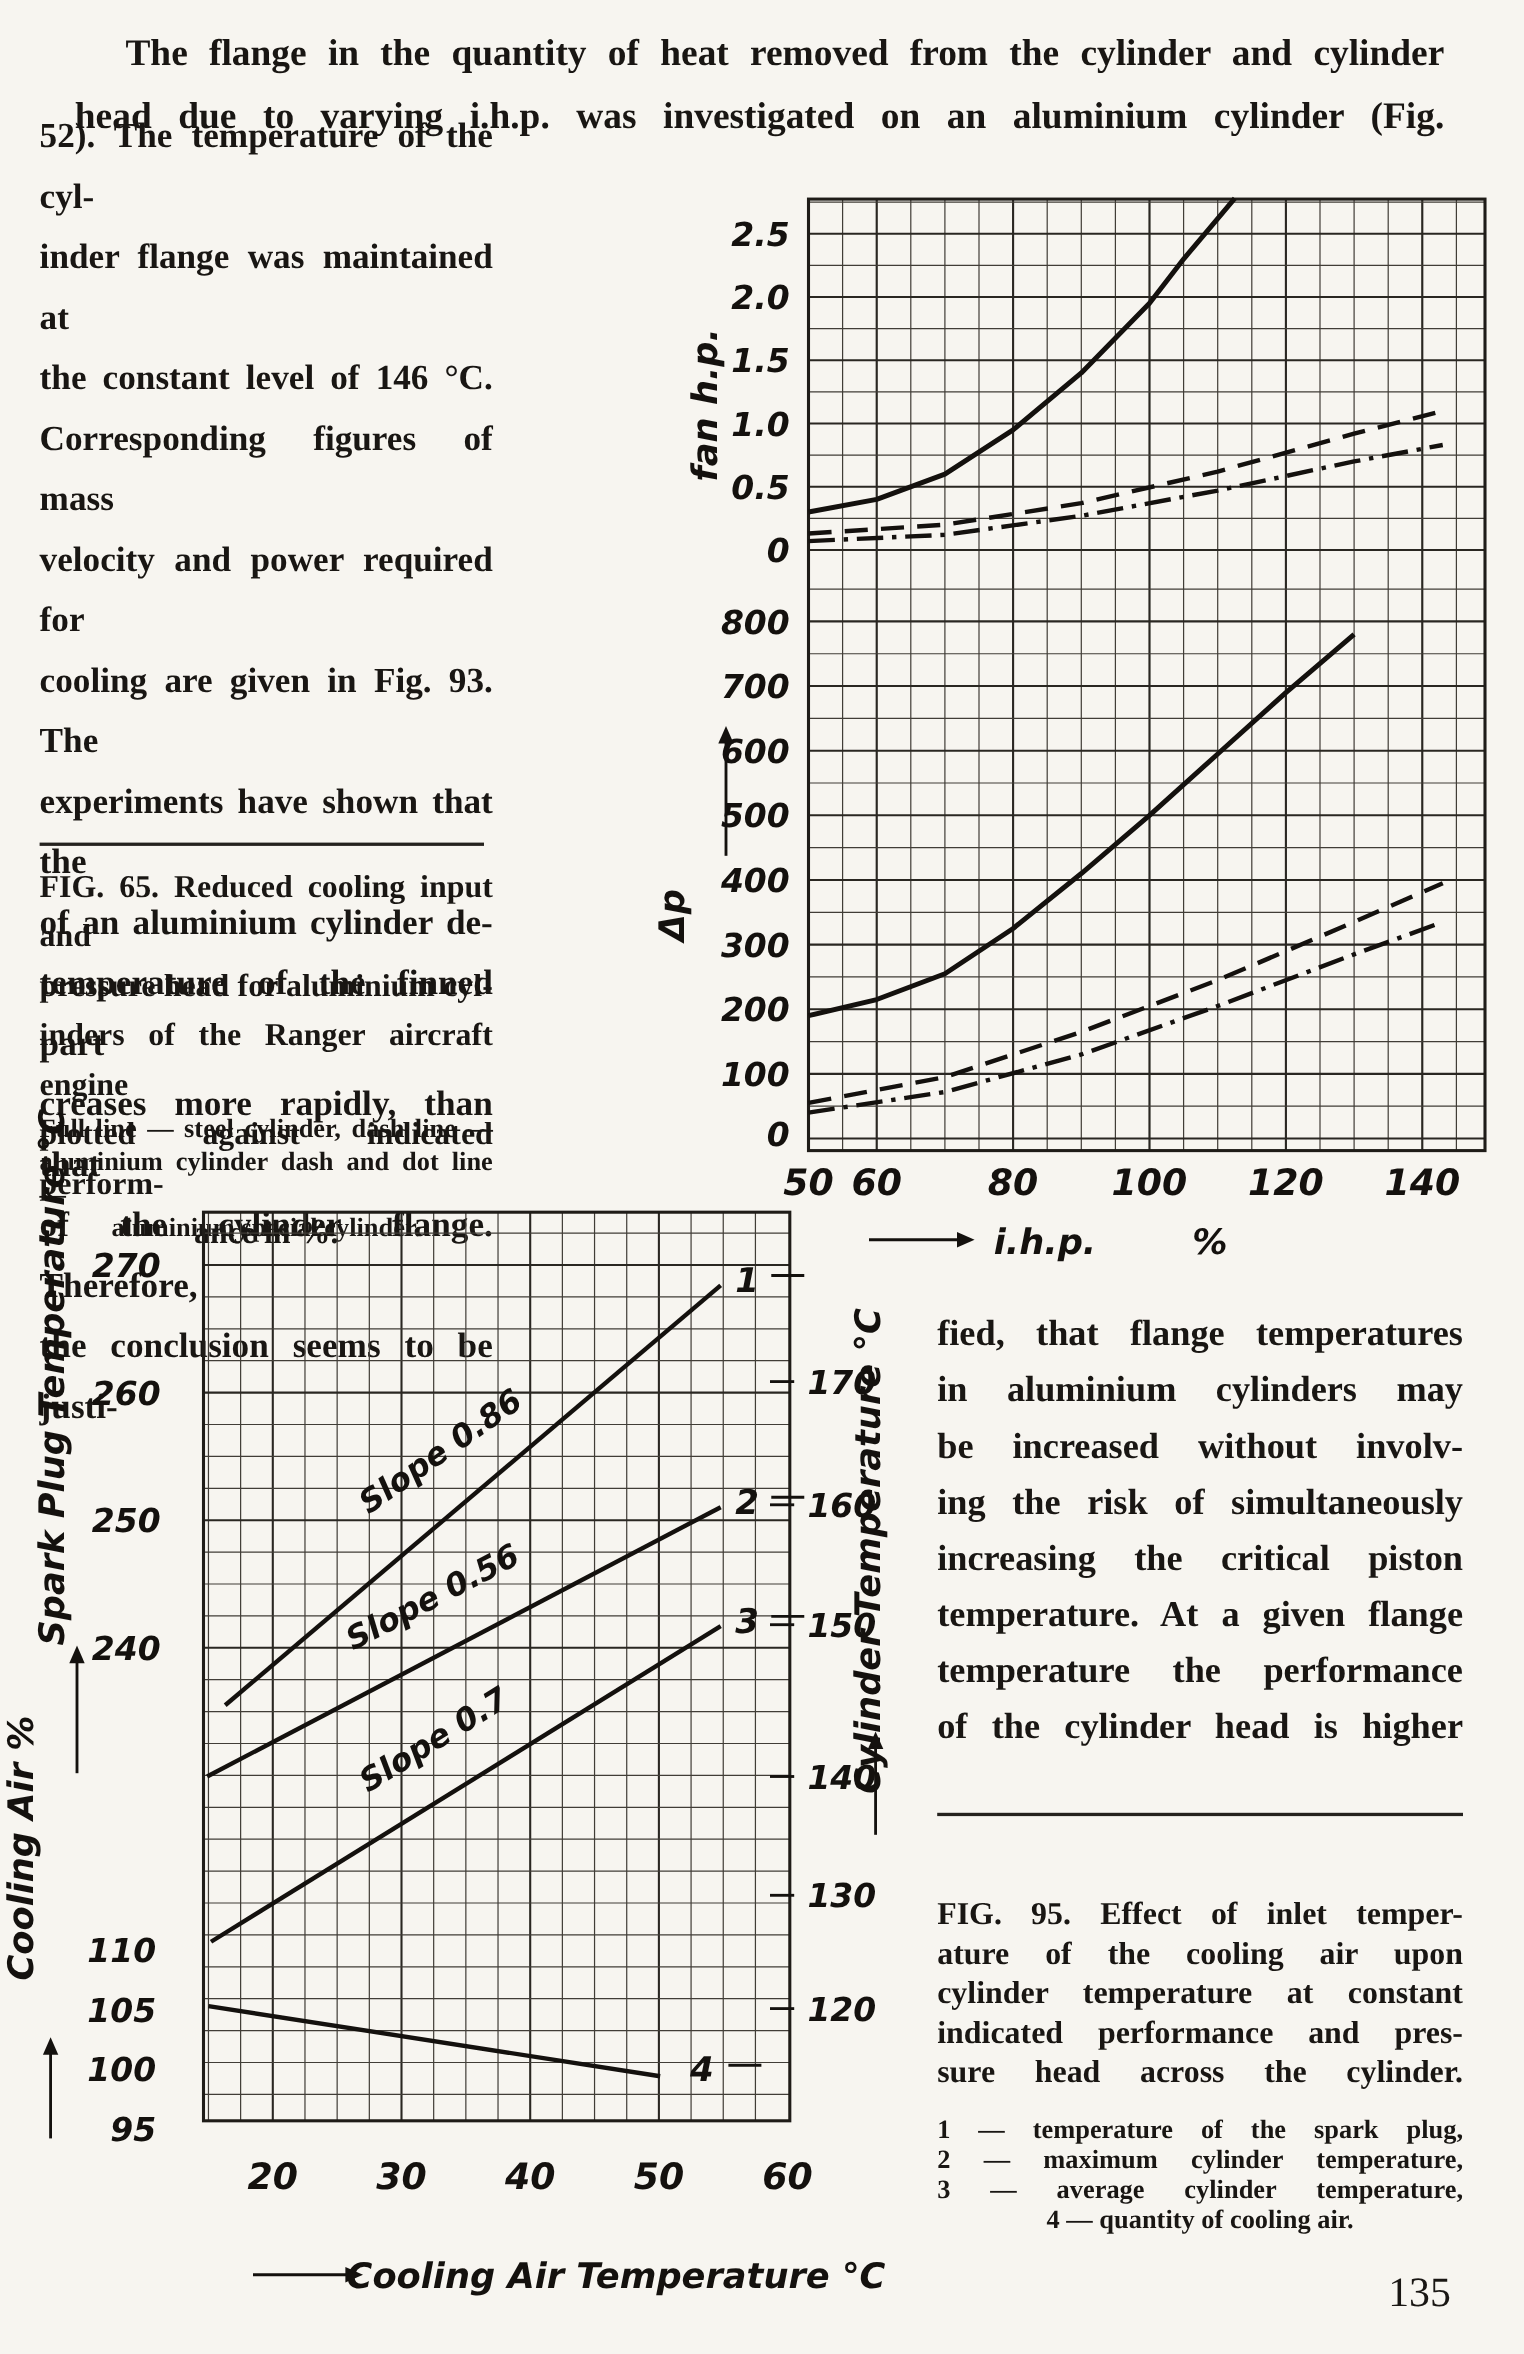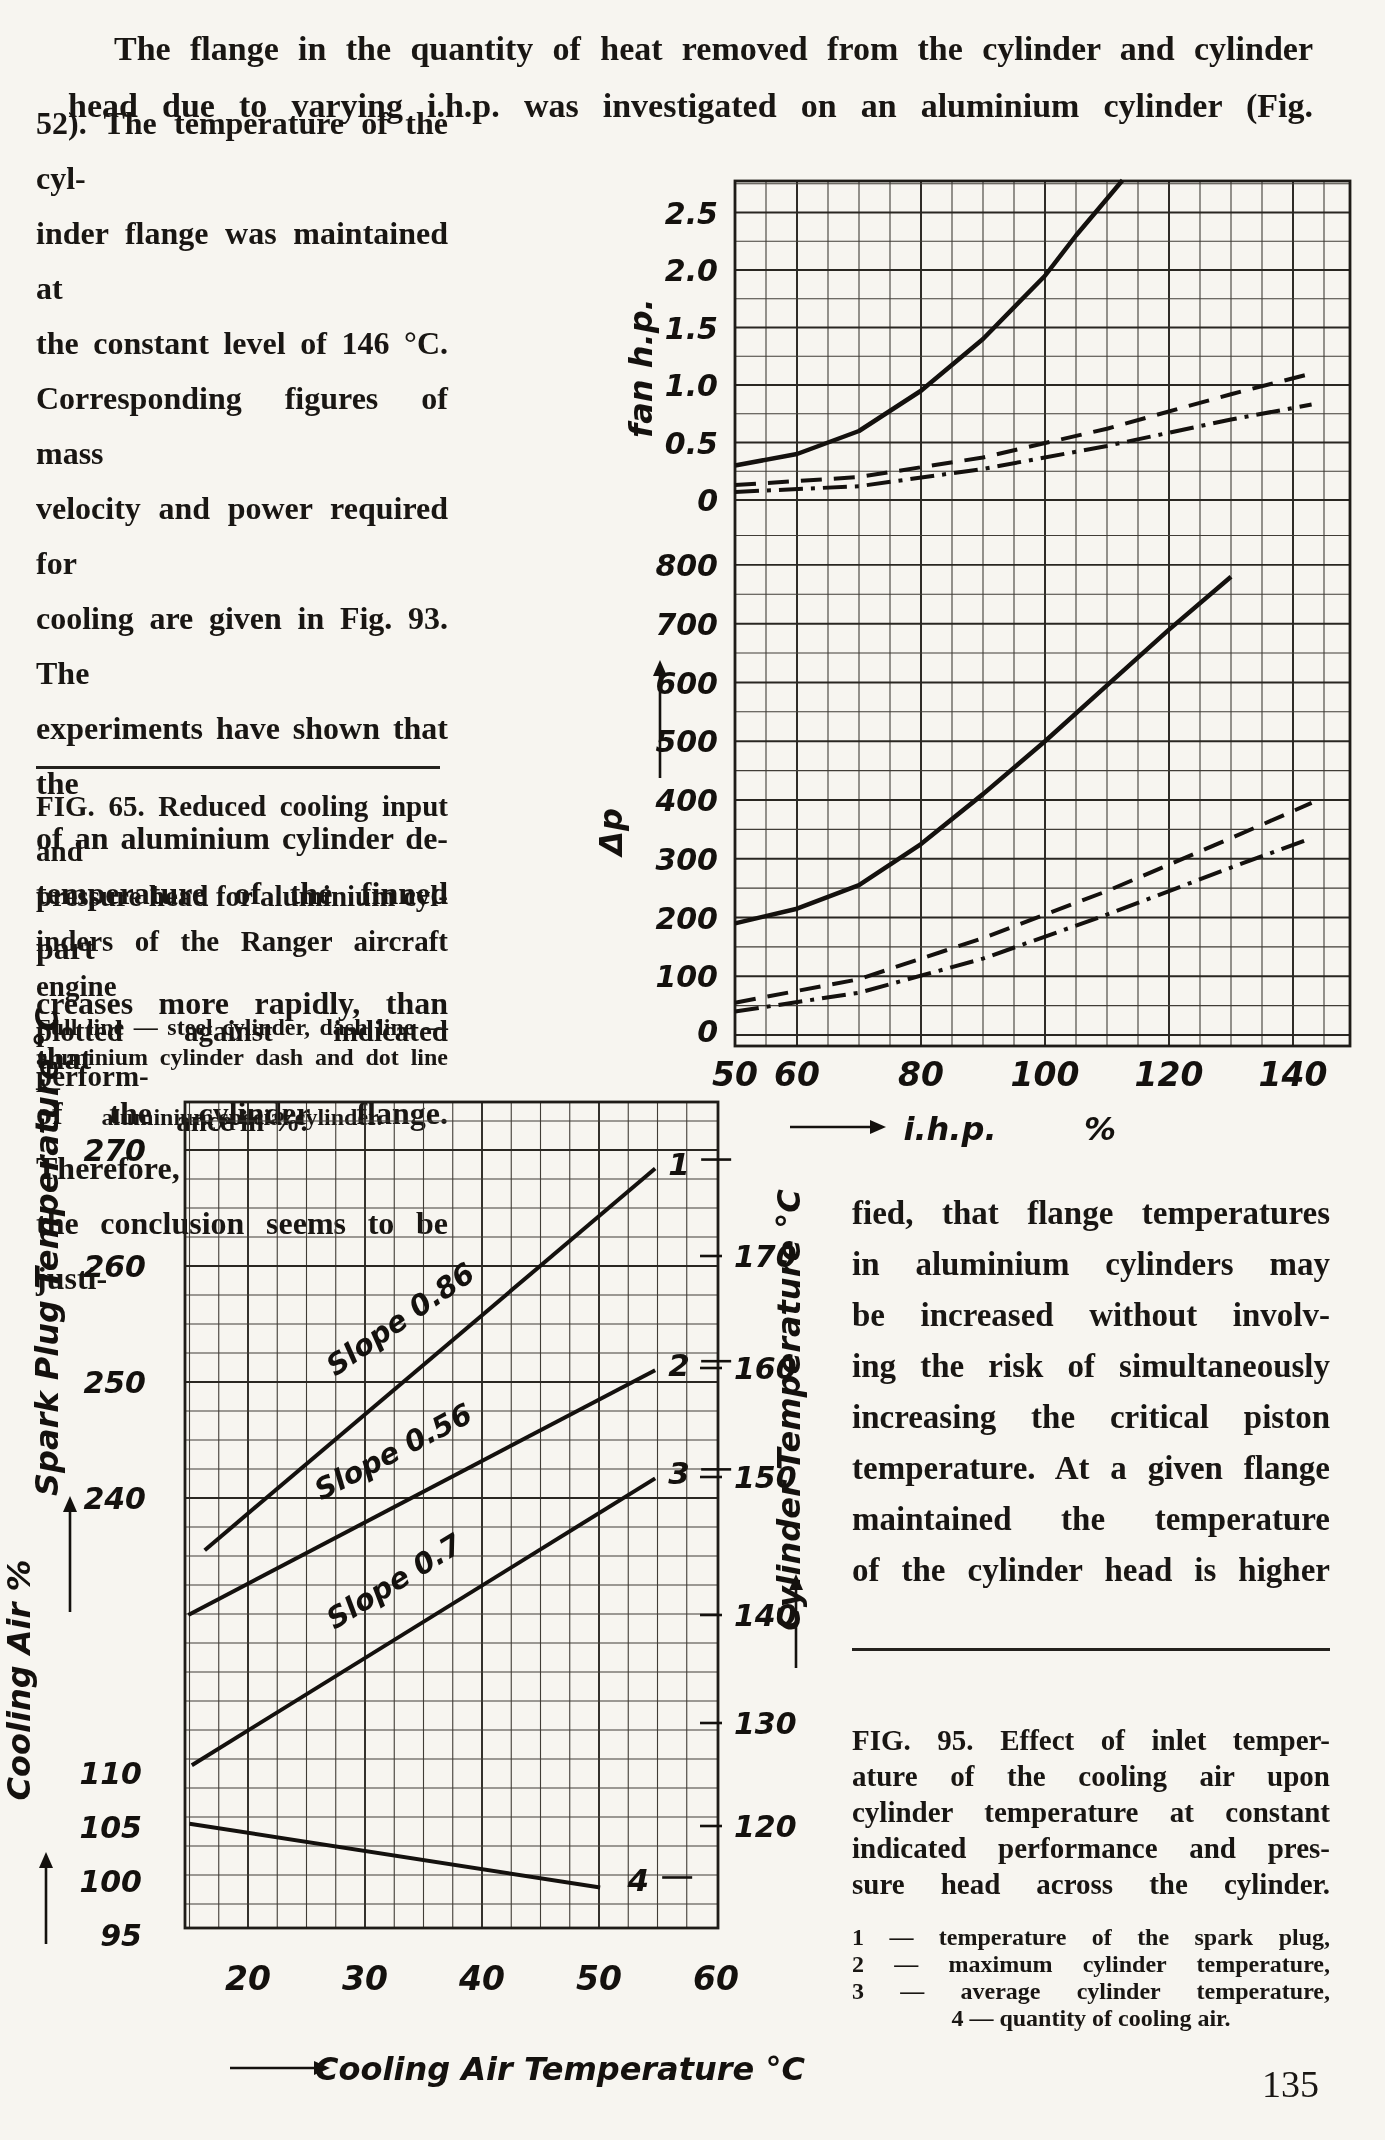--- a/index.html
+++ b/index.html
@@ -71,21 +71,21 @@
     <div class="line">aluminium cylinder  dash and dot line —</div>
     <div class="line center">aluminium special cylinder.</div>
   </div>
 <div class="blk rightcol">
     <div class="line">fied, that flange temperatures</div>
     <div class="line">in aluminium cylinders may</div>
     <div class="line">be increased without involv-</div>
     <div class="line">ing the risk of simultaneously</div>
     <div class="line">increasing the critical piston</div>
     <div class="line">temperature. At a given flange</div>
-    <div class="line">maintained the temperature</div>
+    <div class="line">temperature the performance</div>
     <div class="line">of the cylinder head is higher</div>
   </div>
 <div class="rule rule-right"></div>
 <div class="blk cap95">
     <div class="line">FIG. 95. Effect of inlet temper-</div>
     <div class="line">ature of the cooling air upon</div>
     <div class="line">cylinder temperature at constant</div>
     <div class="line">indicated performance and pres-</div>
     <div class="line">sure head across the cylinder.</div>
   </div>

